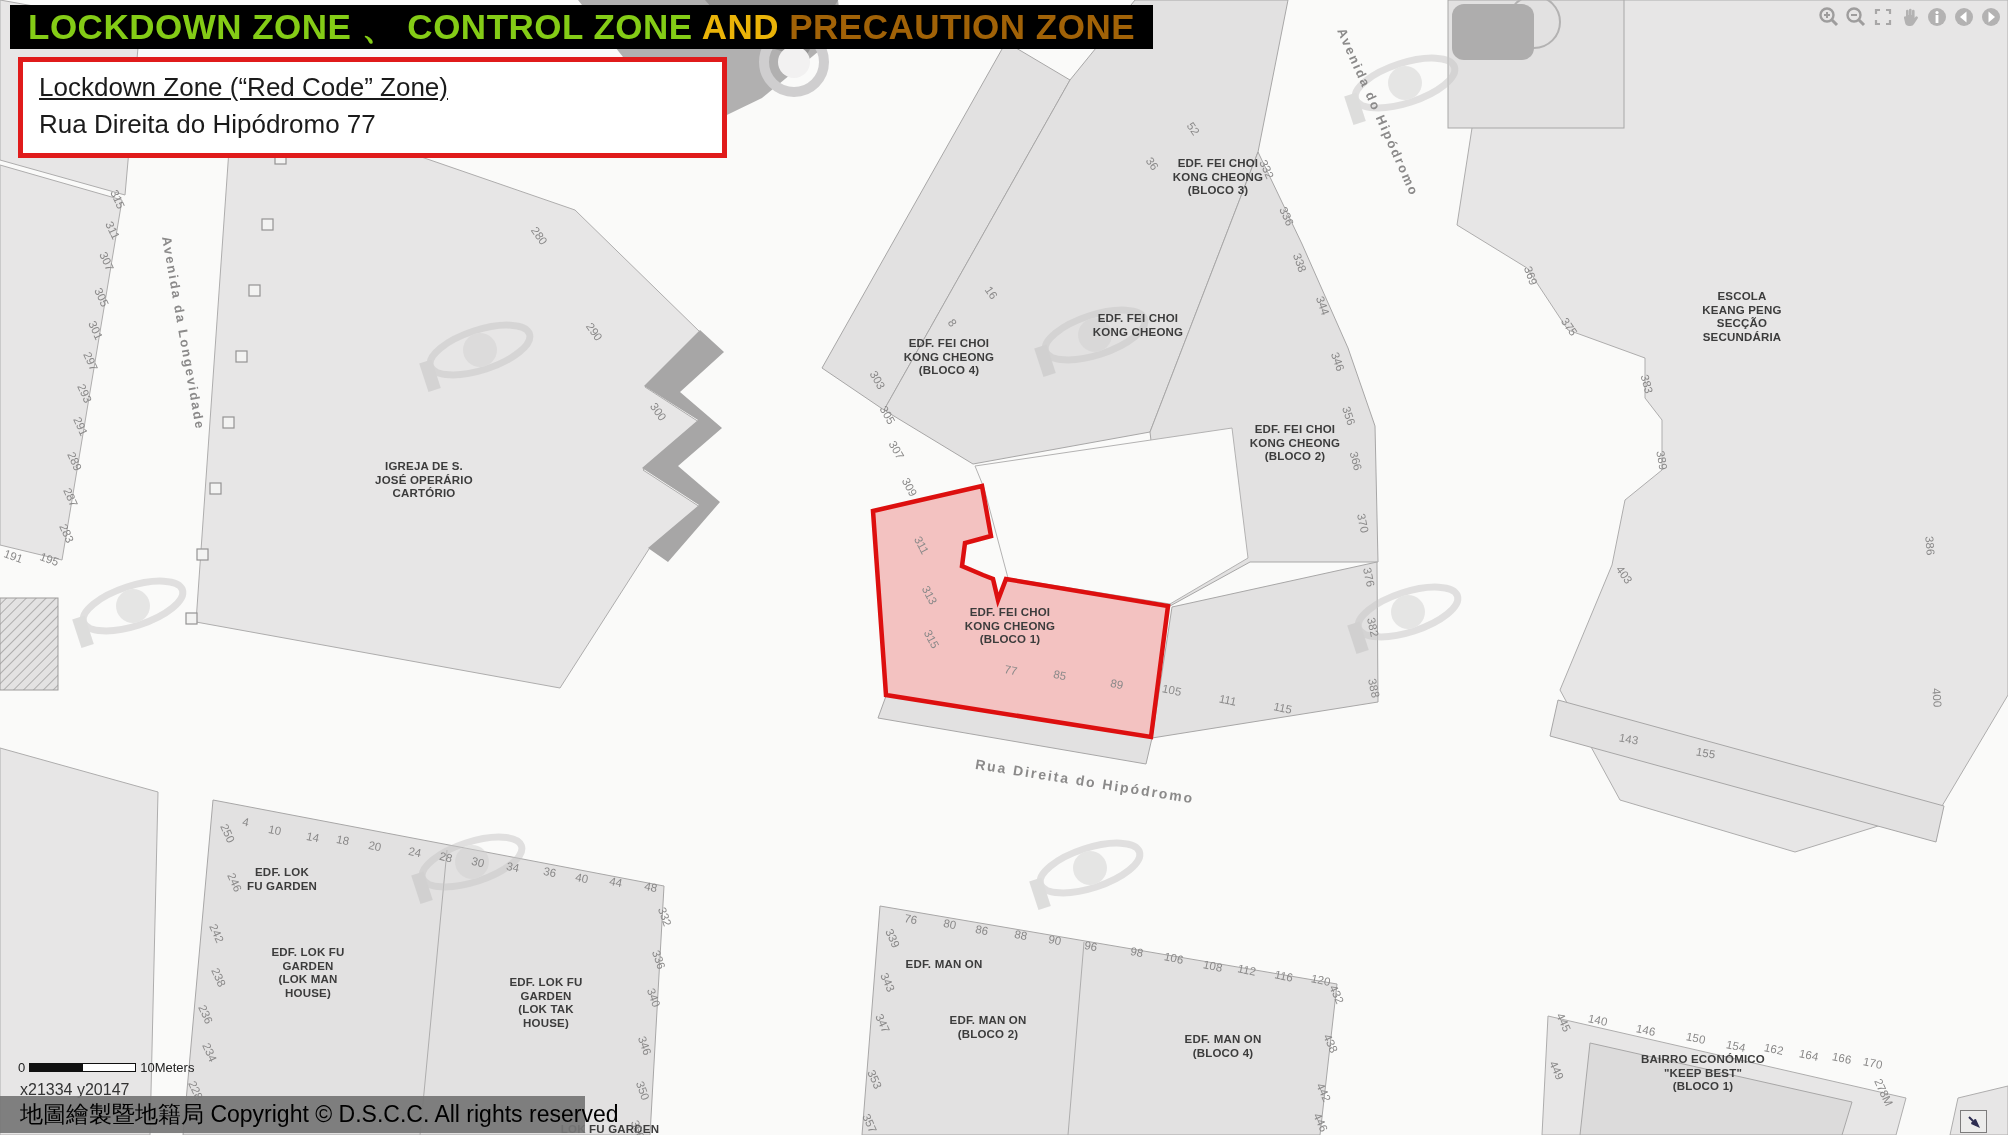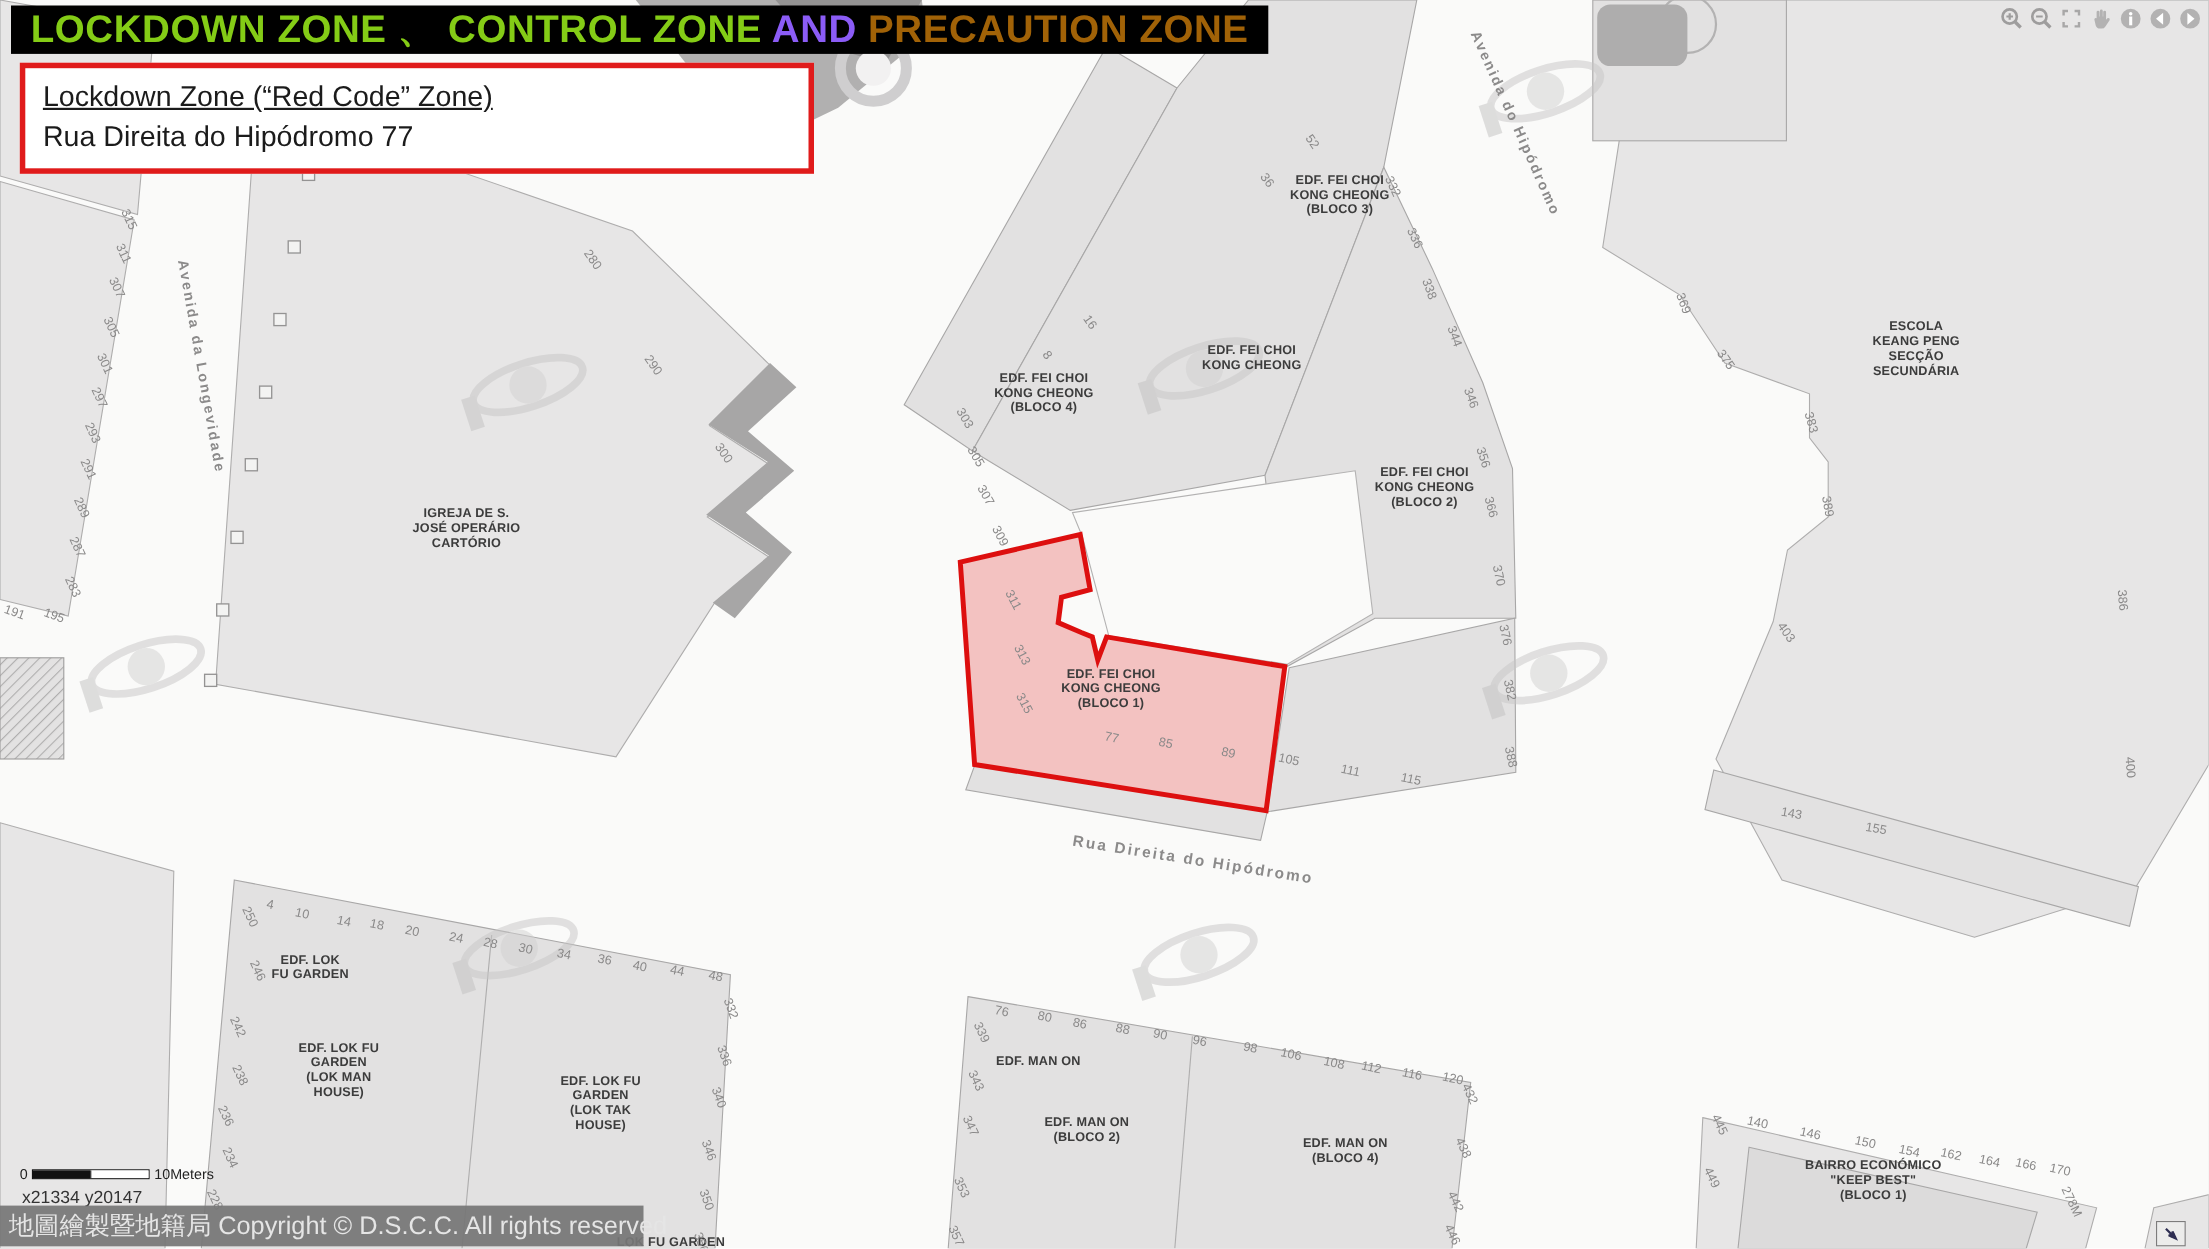--- a/index.html
+++ b/index.html
@@ -11,37 +11,37 @@
   .blk2{fill:#e2e1e1;stroke:#a8a7a7;stroke-width:1;}
   .white{fill:#fafaf9;stroke:#b3b2b2;stroke-width:1;}
   .pillar{fill:#f3f3f2;stroke:#949393;stroke-width:1.2;}
 
   .title-bar{position:absolute;left:10px;top:5px;height:44px;background:#000;
     padding:0 18px;line-height:44px;font-size:35px;font-weight:bold;
     white-space:nowrap;letter-spacing:.5px;z-index:30;}
   .title-bar span{display:inline;}
 
   .info-box{position:absolute;left:18px;top:57px;width:680px;background:#fff;
-    border:5px solid #e01b1b;padding:7px 16px 10px 16px;z-index:30;
+    border:5px solid #e01b1b;padding:7px 3px 10px 16px;z-index:30;
     font-size:26px;color:#1b1b1b;line-height:1.42;}
   .info-box .u{text-decoration:underline;}
 
   .toolbar{position:absolute;left:1818px;top:6px;display:flex;gap:5px;z-index:30;}
   .tool-btn{width:22px;height:22px;display:flex;align-items:center;justify-content:center;cursor:pointer;}
 
   .scale-wrap{position:absolute;left:18px;top:1060px;z-index:25;display:flex;align-items:center;
     font-size:13px;color:#222;}
   .scale-bar{display:flex;margin:0 4px;border:1px solid #111;height:7px;}
   .seg-b{width:52px;background:#111;}
   .seg-w{width:52px;background:#fff;border-left:1px solid #111;}
   .coords{position:absolute;left:20px;top:1081px;font-size:16px;color:#333;z-index:24;}
 
   .copyright-bar{position:absolute;left:0;top:1096px;width:585px;height:37px;
-    background:rgba(118,118,118,.93);color:#e5e5e5;font-size:23px;line-height:37px;
-    padding-left:8px;box-sizing:border-box;white-space:nowrap;z-index:26;}
+    background:rgba(118,118,118,.93);color:#000000;font-size:23px;line-height:37px;
+    padding-left:20px;box-sizing:border-box;white-space:nowrap;z-index:26;}
 
   .overview-btn{position:absolute;left:1960px;top:1110px;width:25px;height:21px;
     background:#ececeb;border:1px solid #7d7c7c;display:flex;align-items:center;
     justify-content:center;z-index:26;cursor:pointer;}
 </style>
 </head>
 <body>
 
 <div class="stage">
 
@@ -247,21 +247,21 @@
         <text x="1735" y="1050" text-anchor="middle" font-size="11.5" font-family="&quot;Liberation Sans&quot;, sans-serif" font-weight="normal" fill="#8a8989" transform="rotate(12 1735 1050)">154</text>
         <text x="1773" y="1053" text-anchor="middle" font-size="11.5" font-family="&quot;Liberation Sans&quot;, sans-serif" font-weight="normal" fill="#8a8989" transform="rotate(12 1773 1053)">162</text>
         <text x="1808" y="1059" text-anchor="middle" font-size="11.5" font-family="&quot;Liberation Sans&quot;, sans-serif" font-weight="normal" fill="#8a8989" transform="rotate(12 1808 1059)">164</text>
         <text x="1841" y="1062" text-anchor="middle" font-size="11.5" font-family="&quot;Liberation Sans&quot;, sans-serif" font-weight="normal" fill="#8a8989" transform="rotate(12 1841 1062)">166</text>
         <text x="1872" y="1067" text-anchor="middle" font-size="11.5" font-family="&quot;Liberation Sans&quot;, sans-serif" font-weight="normal" fill="#8a8989" transform="rotate(12 1872 1067)">170</text>
         <text x="1880" y="1094" text-anchor="middle" font-size="11.5" font-family="&quot;Liberation Sans&quot;, sans-serif" font-weight="normal" fill="#8a8989" transform="rotate(65 1880 1094)">278M</text>
       </g>
   </svg>
 
   <div class="title-bar">
-    <span style="color:#84cc16">LOCKDOWN ZONE 、 CONTROL ZONE</span><span style="color:#8b5cf6"> AND </span><span style="color:#a16207">PRECAUTION ZONE</span>
+    <span style="color:#84cc16">LOCKDOWN ZONE 、 CONTROL ZONE</span><span style="color:#eab308"> AND </span><span style="color:#a16207">PRECAUTION ZONE</span>
   </div>
 
   <div class="info-box">
     <div class="u">Lockdown Zone (“Red Code” Zone)</div>
     <div>Rua Direita do Hipódromo  77</div>
   </div>
 
   <div class="toolbar">
     <span class="tool-btn" title="">
       <svg width="22" height="22" viewBox="0 0 22 22">

